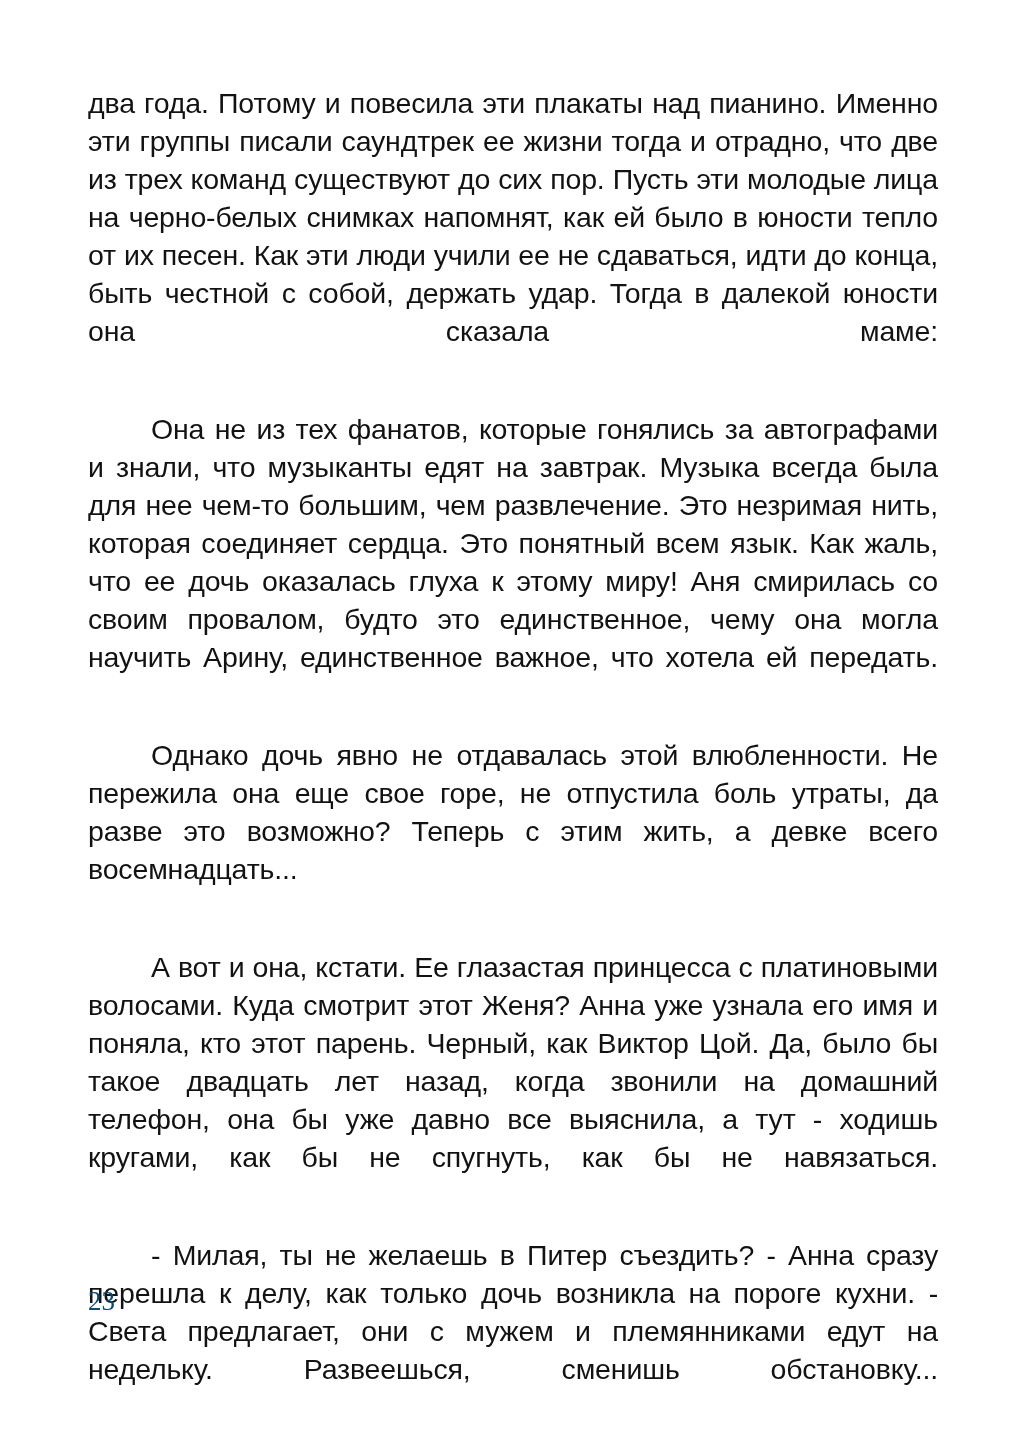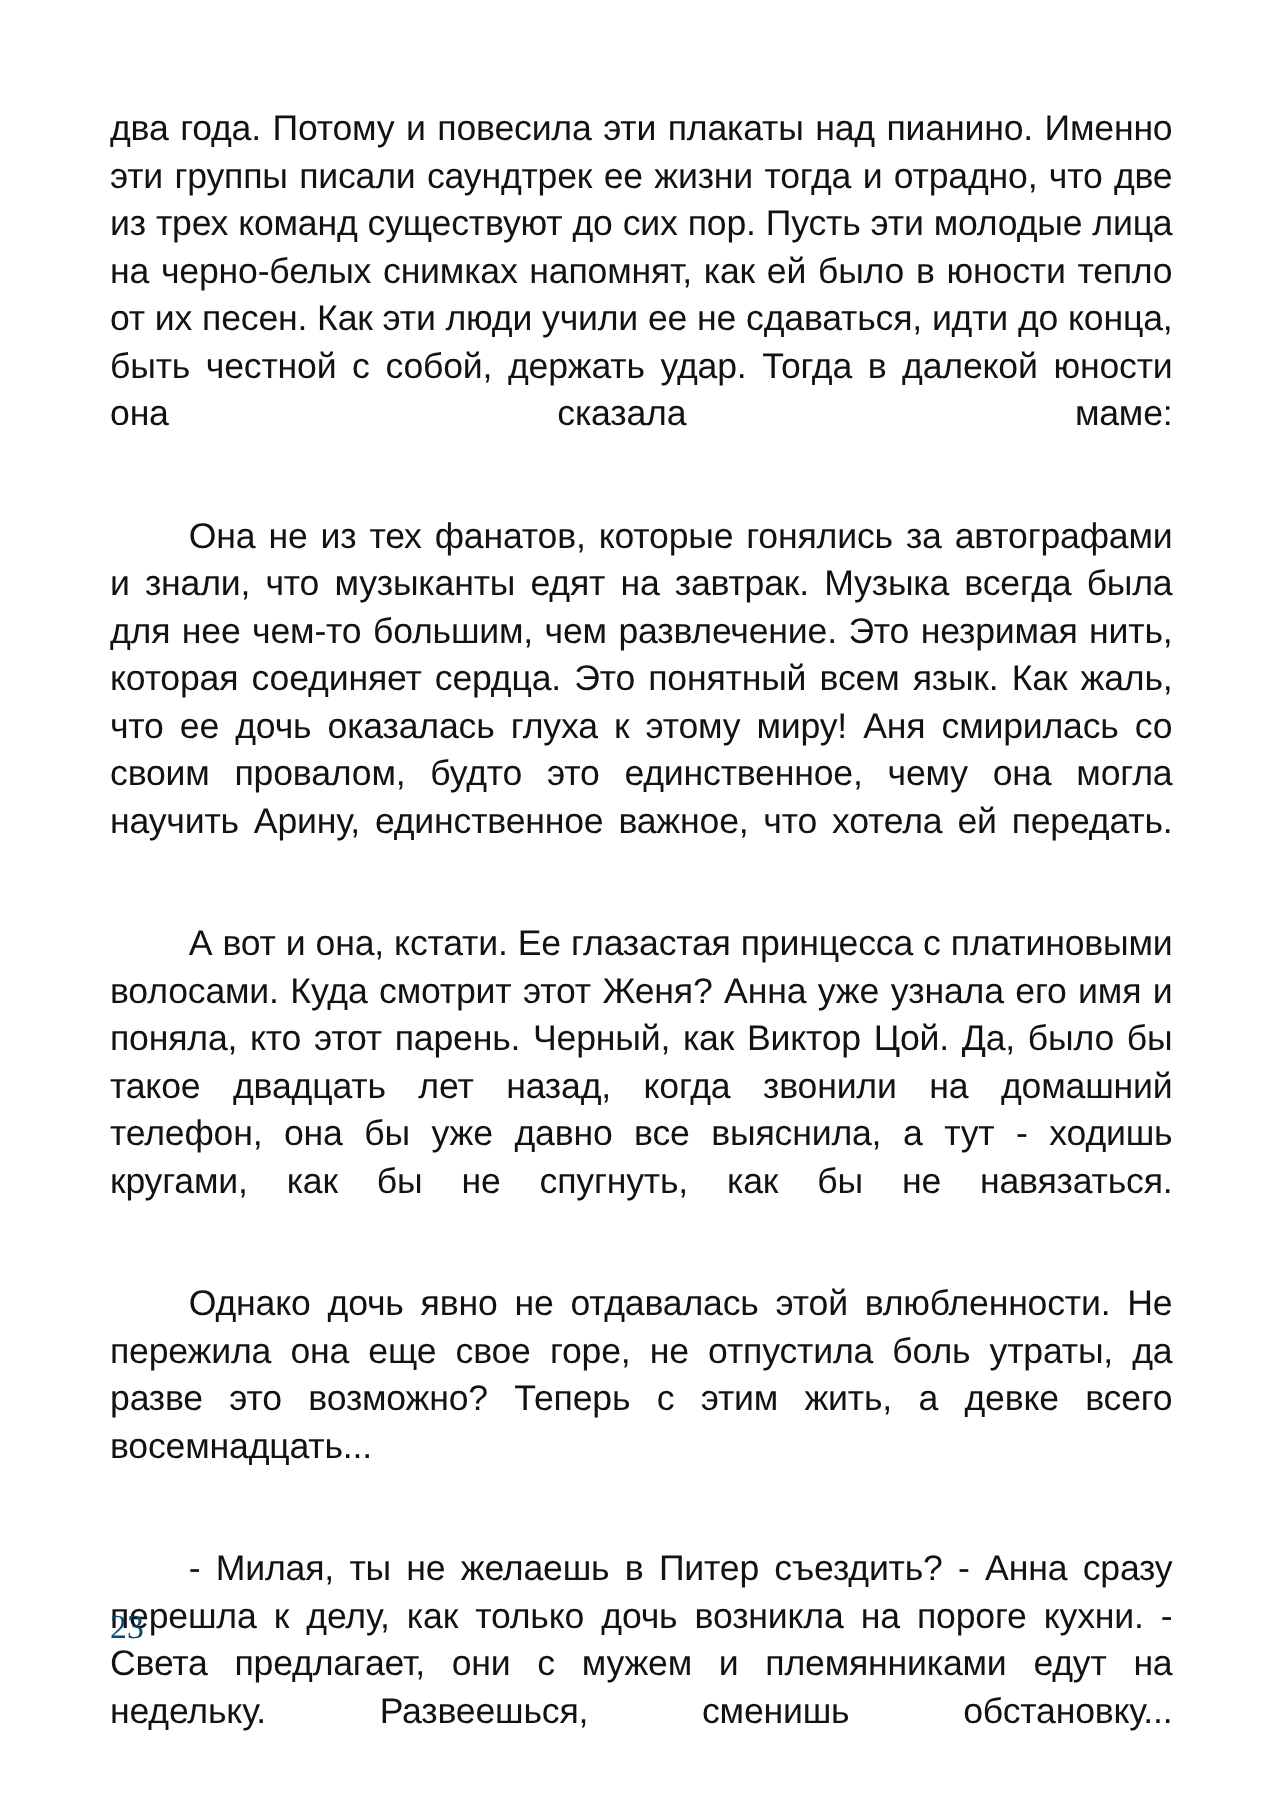--- a/index.html
+++ b/index.html
@@ -76,23 +76,23 @@
 
 <div class="page">
 
   <div class="text-column">
 
     <p class="para no-indent">два года. Потому и повесила эти плакаты над пианино. Именно эти группы писали саундтрек ее жизни тогда и отрадно, что две из трех команд существуют до сих пор. Пусть эти молодые лица на черно-белых снимках напомнят, как ей было в юности тепло от их песен. Как эти люди учили ее не сдаваться, идти до конца, быть честной с собой, держать удар. Тогда в далекой юности она сказала маме:</p>
 
 
     <p class="para">Она не из тех фанатов, которые гонялись за автографами и знали, что музыканты едят на завтрак. Музыка всегда была для нее чем-то большим, чем развлечение. Это незримая нить, которая соединяет сердца. Это понятный всем язык. Как жаль, что ее дочь оказалась глуха к этому миру! Аня смирилась со своим провалом, будто это единственное, чему она могла научить Арину, единственное важное, что хотела ей передать.</p>
 
+    <p class="para">Однако дочь явно не отдавалась этой влюбленности. Не пережила она еще свое горе, не отпустила боль утраты, да разве это возможно? Теперь с этим жить, а девке всего восемнадцать...</p>
+
     <p class="para">А вот и она, кстати. Ее глазастая принцесса с платиновыми волосами. Куда смотрит этот Женя? Анна уже узнала его имя и поняла, кто этот парень. Черный, как Виктор Цой. Да, было бы такое двадцать лет назад, когда звонили на домашний телефон, она бы уже давно все выяснила, а тут - ходишь кругами, как бы не спугнуть, как бы не навязаться.</p>
-
-    <p class="para">Однако дочь явно не отдавалась этой влюбленности. Не пережила она еще свое горе, не отпустила боль утраты, да разве это возможно? Теперь с этим жить, а девке всего восемнадцать...</p>
 
     <p class="para last">- Милая, ты не желаешь в Питер съездить? - Анна сразу перешла к делу, как только дочь возникла на пороге кухни. - Света предлагает, они с мужем и племянниками едут на недельку. Развеешься, сменишь обстановку...</p>
 
   </div>
 
   <div class="page-number">23</div>
 
 </div>
 
 </body></html>

